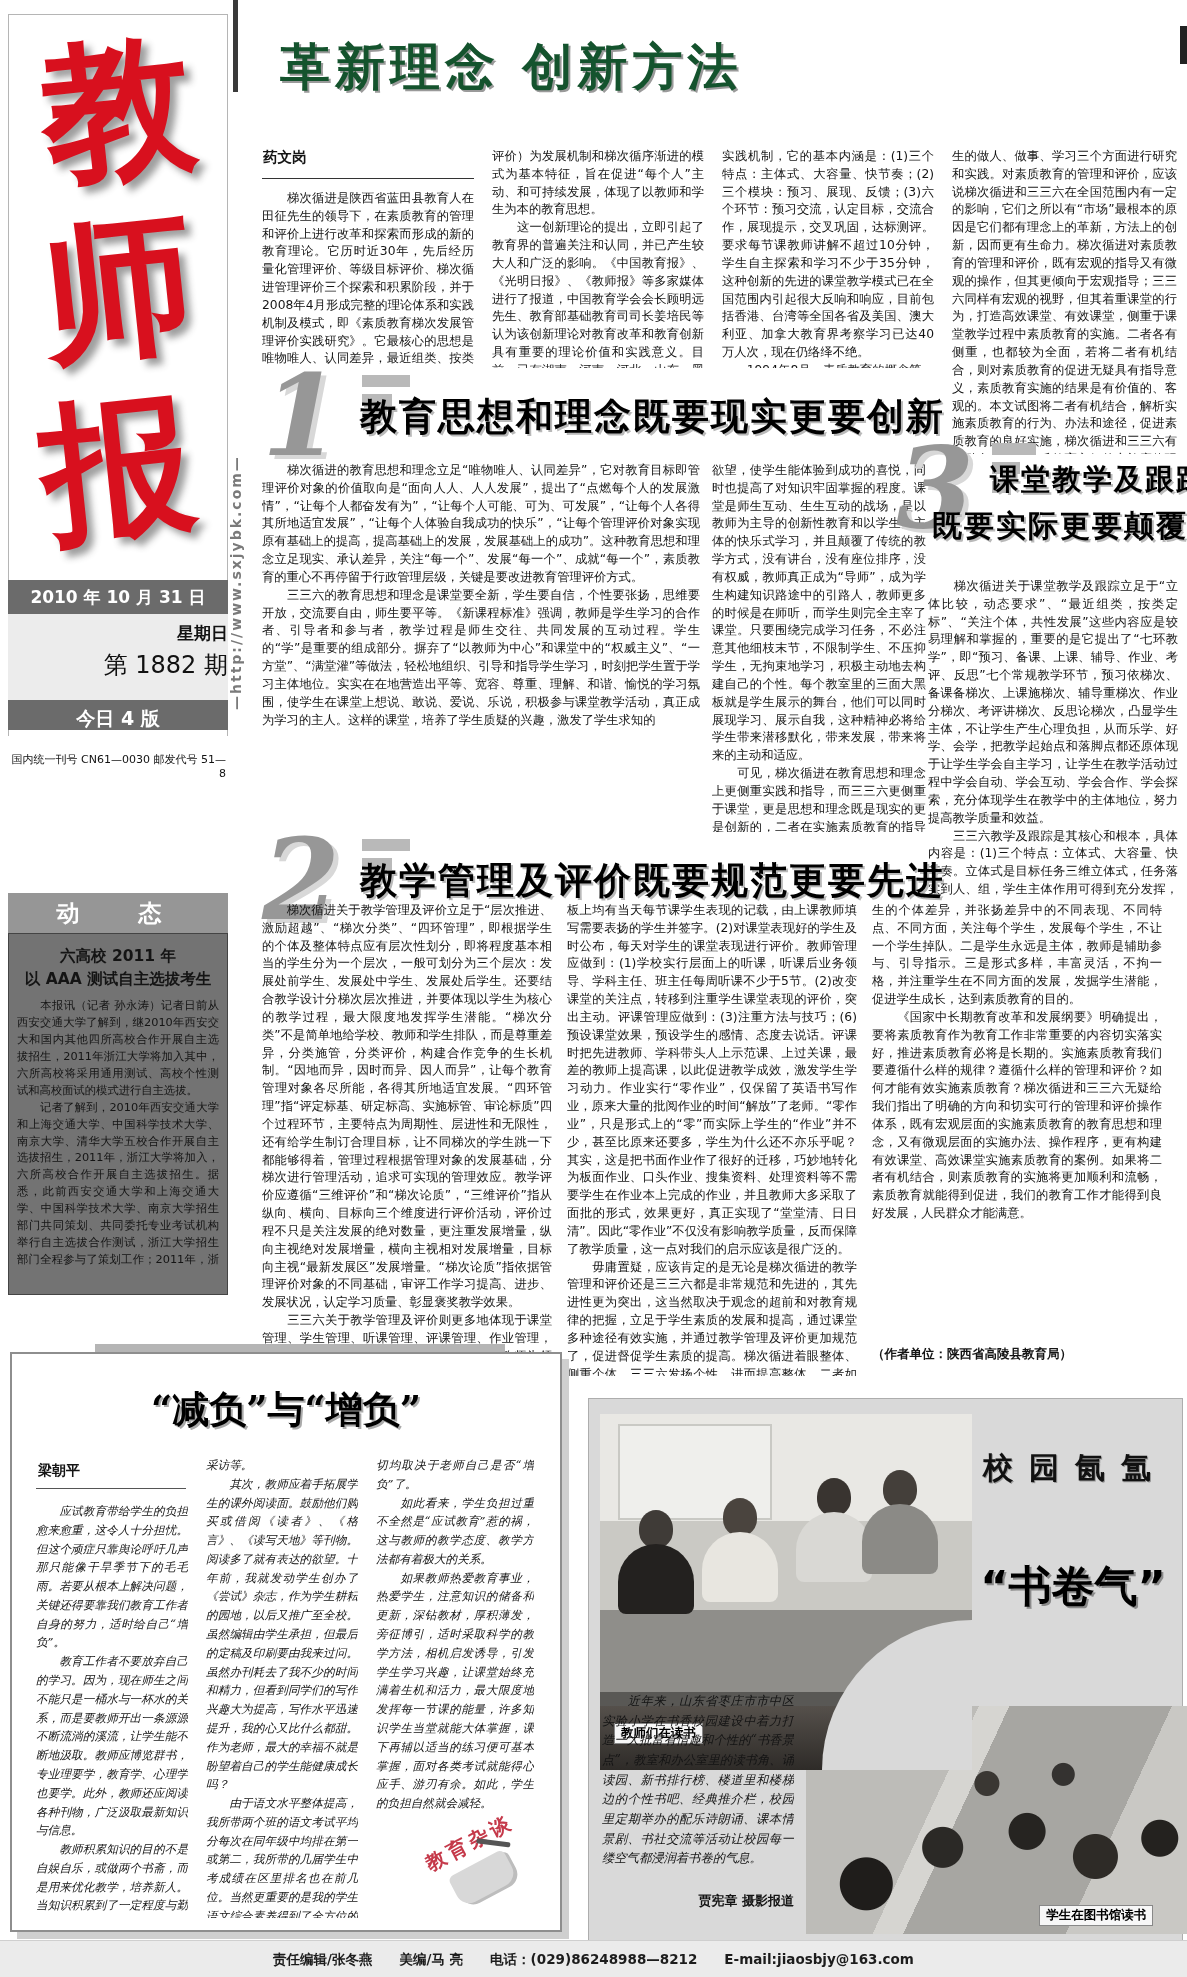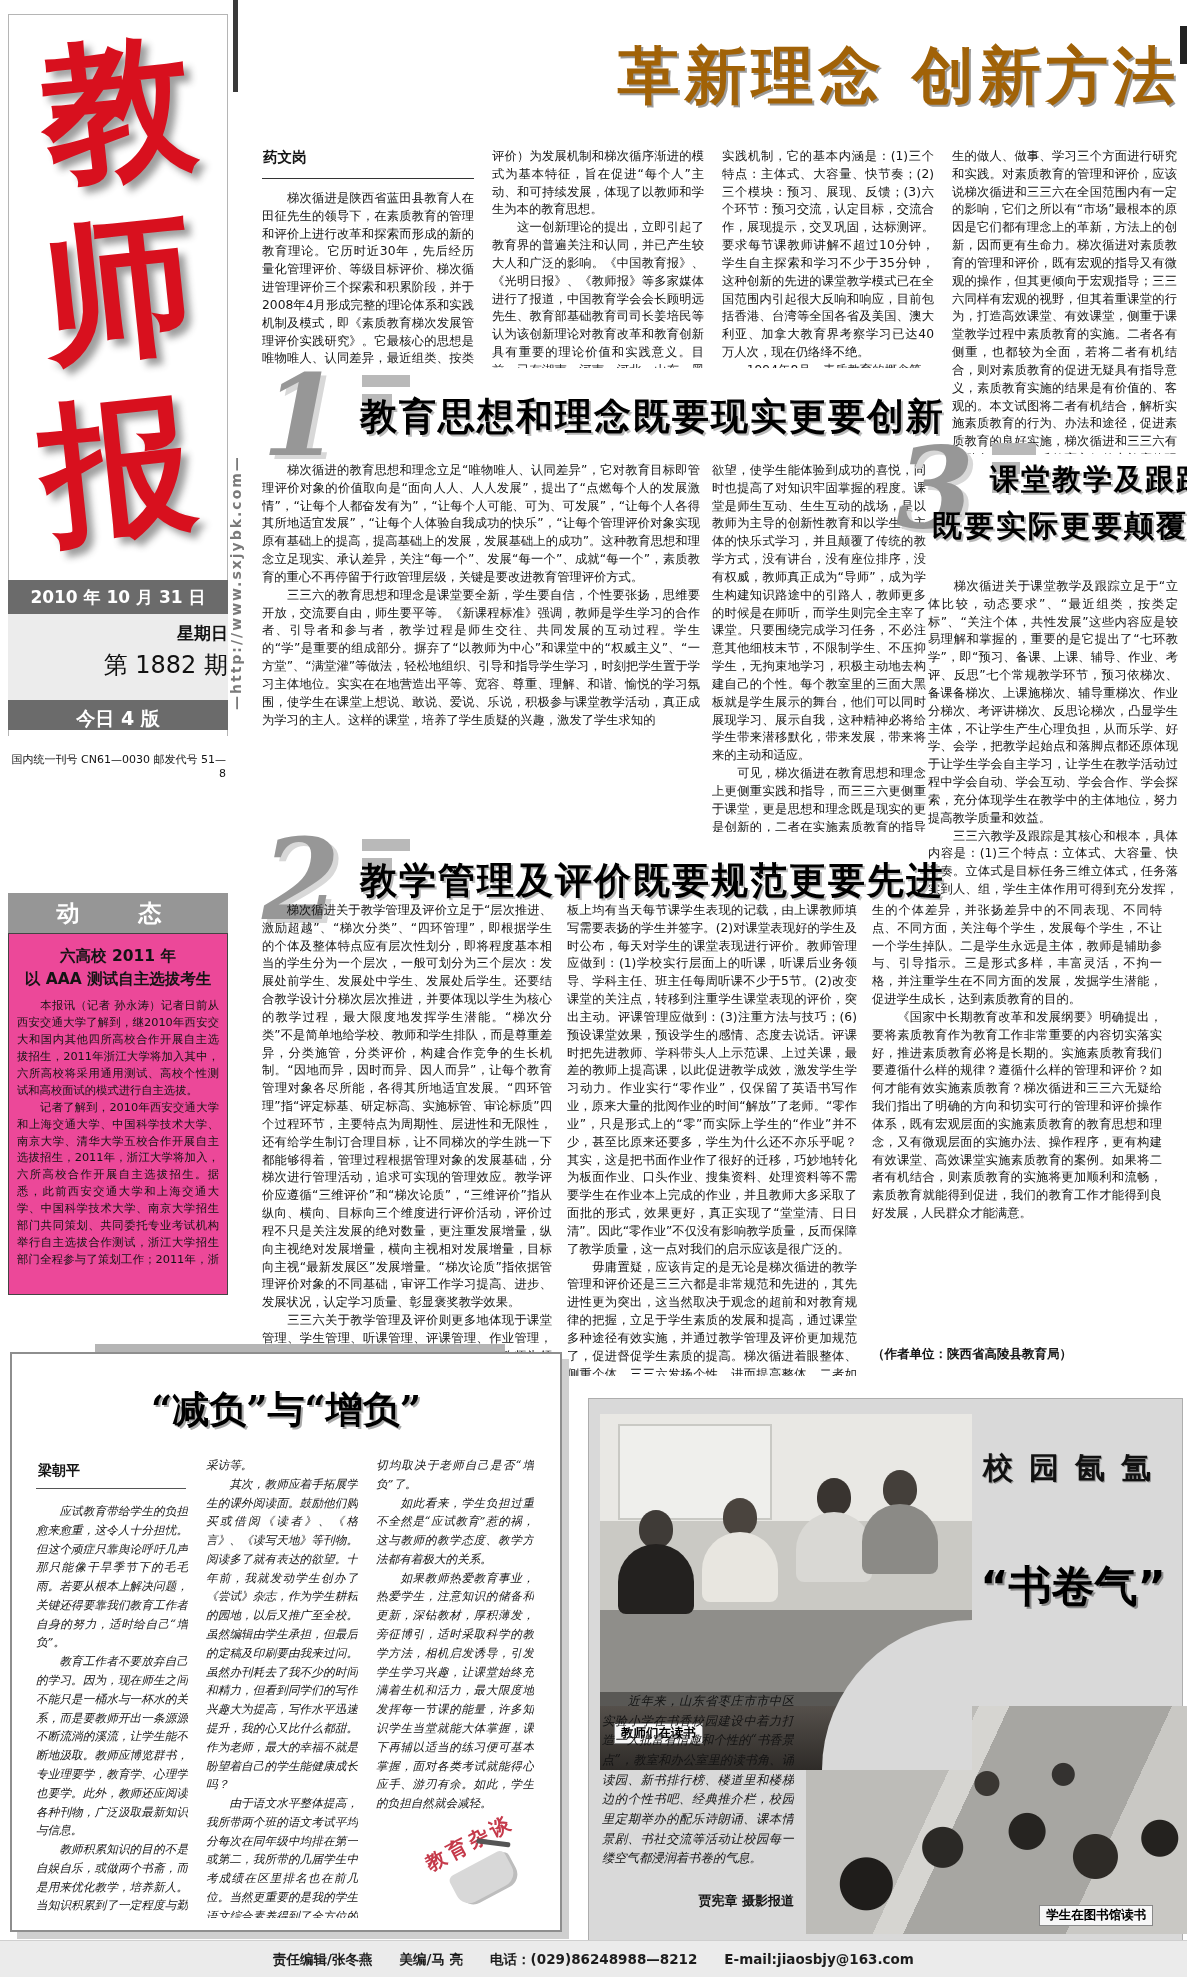--- a/index.html
+++ b/index.html
@@ -22,24 +22,24 @@
   
   .dbar{position:absolute;left:8px;width:220px;background:#6b6b6b;color:#fff;
         text-align:center;box-sizing:border-box;}
   .dlight{position:absolute;left:8px;width:220px;background:#ececec;color:#111;
           text-align:right;box-sizing:border-box;}
   
   .dt-head{position:absolute;left:8px;top:893px;width:220px;height:40px;background:#969696;
            color:#fff;font-size:23px;font-weight:bold;text-align:center;line-height:40px;
            letter-spacing:18px;box-sizing:border-box;}
   .dt-box{position:absolute;left:8px;top:933px;width:220px;height:362px;border:1px solid #444;
-          background:#ec4899;box-sizing:border-box;}
-  
-  .headline{position:absolute;left:280px;top:34px;width:900px;text-align:right;
-            font-size:62px;font-weight:900;letter-spacing:5px;color:#a16207;
+          background:#737373;box-sizing:border-box;}
+  
+  .headline{position:absolute;left:280px;top:34px;width:900px;text-align:left;
+            font-size:50px;font-weight:900;letter-spacing:5px;color:#14532d;
             text-shadow:2px 2px 0 #9a9a9a;}
   .subtitle{position:absolute;left:280px;top:116px;width:900px;text-align:center;
             font-size:26px;color:#111;font-family:"DejaVu Serif",serif;}
   .sec-num{font-family:"DejaVu Serif",serif;font-style:italic;font-weight:900;
            font-size:112px;line-height:.9;color:#979797;text-shadow:5px 4px 0 #d8d8d8;}
   .sec-title{font-weight:bold;font-family:"DejaVu Serif",serif;color:#000;
              text-shadow:2px 2px 0 #b9b9b9;letter-spacing:2px;}
   .dash{display:inline-block;height:12px;background:#b9b9b9;margin-right:10px;vertical-align:middle;}
   
   .jf-box{position:absolute;left:10px;top:1352px;width:552px;height:580px;background:#fff;

